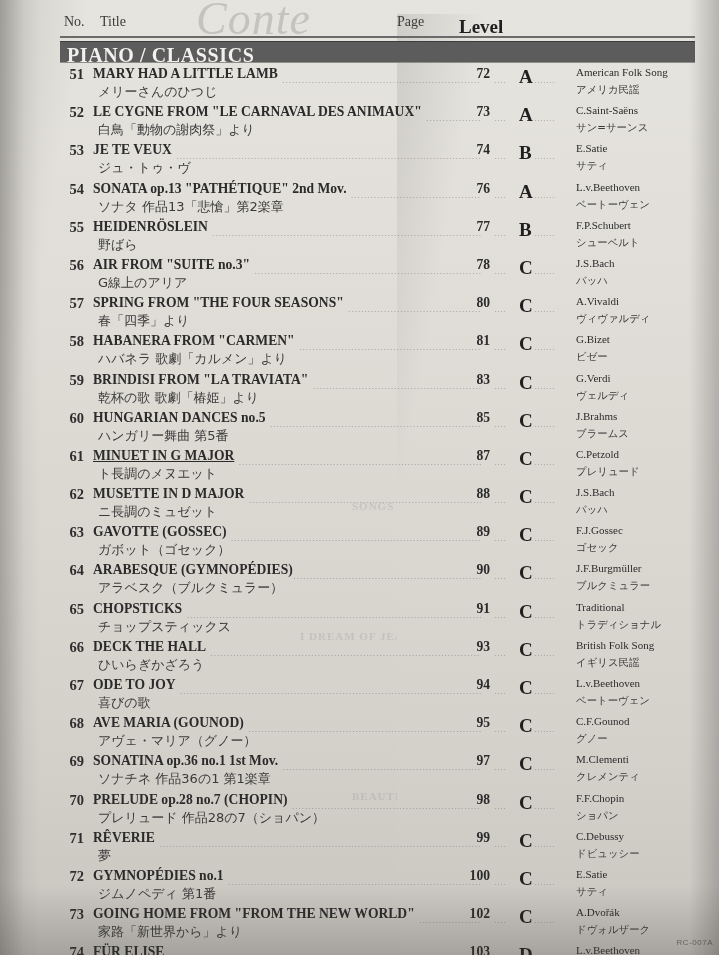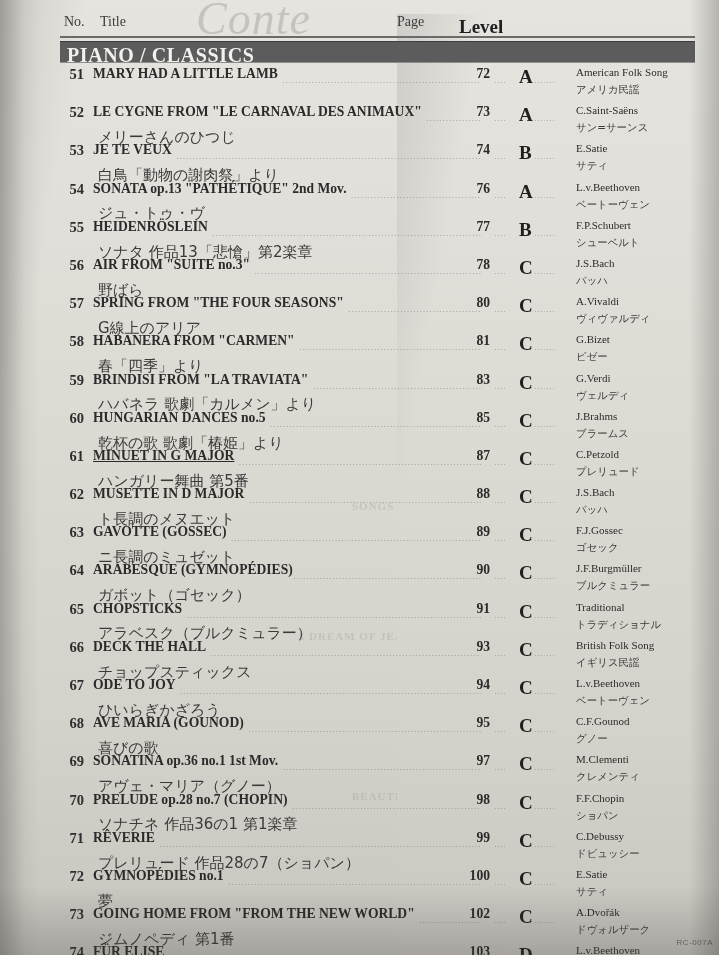--- a/index.html
+++ b/index.html
@@ -135,24 +135,23 @@
     font-size: 13.6px;
     font-weight: bold;
     color: #2b2b2b;
     white-space: nowrap;
   }
   .jp {
     position: absolute;
     left: 38px;
     top: 19px;
     font-family: "DejaVu Sans", sans-serif;
-    font-size: 15px;
+    font-size: 13px;
     color: #3a3a3a;
     white-space: nowrap;
-    margin-top: 45px;
   }
   .dots {
     position: absolute;
     top: 11px;
     height: 1px;
     overflow: hidden;
     color: #6c6c6c;
     font-family: "Liberation Serif", serif;
     font-size: 13px;
     line-height: 1px;

